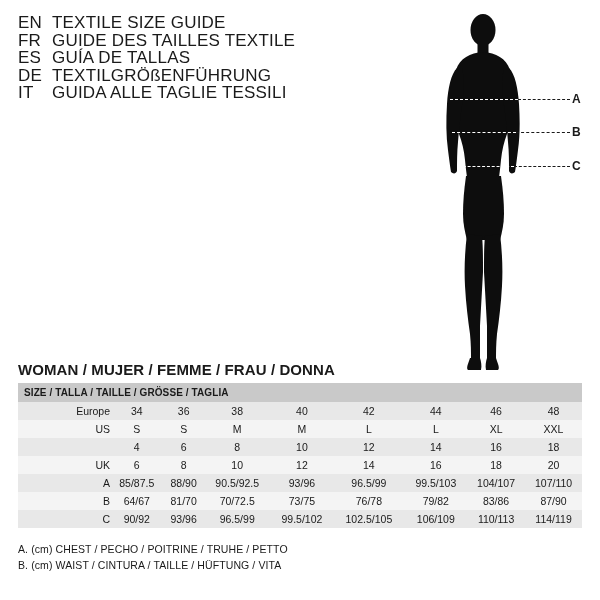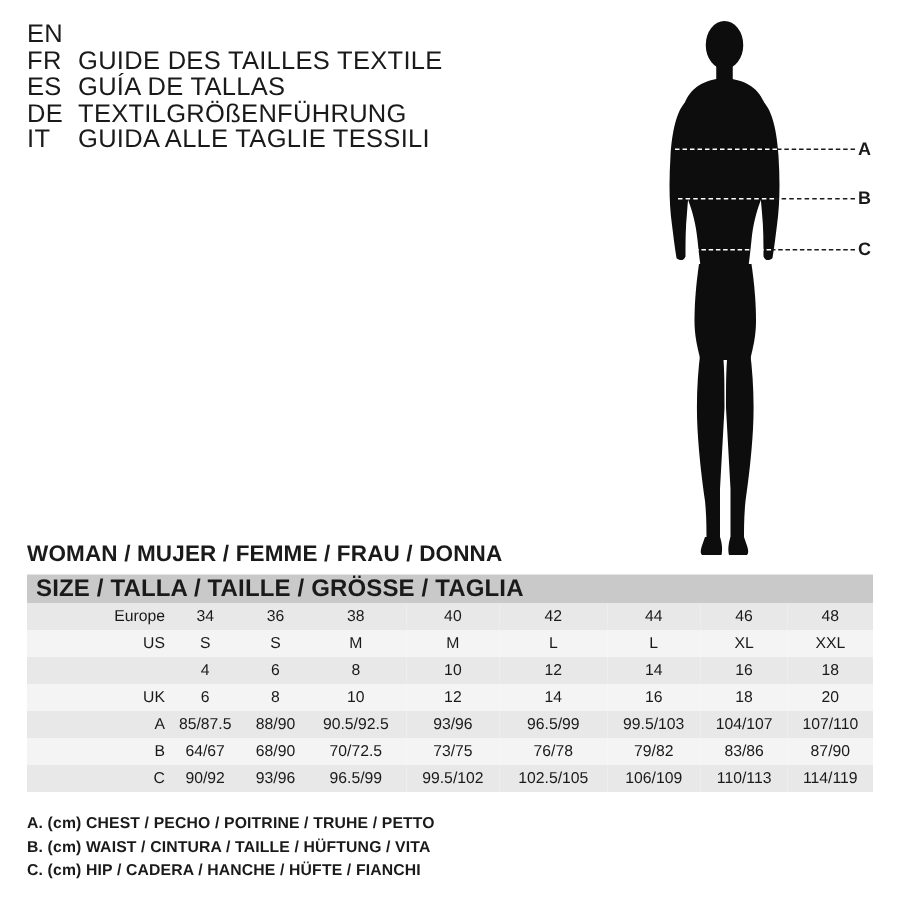--- a/index.html
+++ b/index.html
@@ -91,50 +91,51 @@
     height: 18px;
     text-align: center;
     font-weight: normal;
     line-height: 18px;
   }
   .size-table .head-row td {
     background: #c9c9c9;
     font-weight: bold;
     text-align: left;
     padding-left: 6px;
-    font-size: 16px;
+    font-size: 10px;
     letter-spacing: 0.1px;
     height: 19px;
   }
   .size-table tbody tr:nth-child(odd) td { background: #e8e8e8; }
   .size-table tbody tr:nth-child(even) td { background: #f4f4f4; }
   .size-table td.rowlabel {
     text-align: right;
     padding-left: 6px;
     width: 86px;
   }
 
   
   .footnotes {
     position: absolute;
     left: 18px;
     top: 542px;
     font-size: 10.5px;
     line-height: 15.5px;
-    font-weight: bold;
+    font-weight: normal;
     color: #1a1a1a;
     letter-spacing: 0.1px;
   }
 </style>
 </head>
 <body>
 
 <div class="lang-block">
   <div class="lang-row">
     <span class="lang-code">EN</span>
+    <span class="lang-text">TEXTILE SIZE GUIDE</span>
   </div>
   <div class="lang-row">
     <span class="lang-code">FR</span>
     <span class="lang-text">GUIDE DES TAILLES TEXTILE</span>
   </div>
   <div class="lang-row">
     <span class="lang-code">ES</span>
     <span class="lang-text">GUÍA DE TALLAS</span>
   </div>
   <div class="lang-row">
@@ -289,21 +290,21 @@
       <td>90.5/92.5</td>
       <td>93/96</td>
       <td>96.5/99</td>
       <td>99.5/103</td>
       <td>104/107</td>
       <td>107/110</td>
     </tr>
     <tr>
       <td class="rowlabel">B</td>
       <td>64/67</td>
-      <td>68/90</td>
+      <td>81/70</td>
       <td>70/72.5</td>
       <td>73/75</td>
       <td>76/78</td>
       <td>79/82</td>
       <td>83/86</td>
       <td>87/90</td>
     </tr>
     <tr>
       <td class="rowlabel">C</td>
       <td>90/92</td>
@@ -314,14 +315,13 @@
       <td>106/109</td>
       <td>110/113</td>
       <td>114/119</td>
     </tr>
   </tbody>
 </table>
 
 <div class="footnotes">
   <div>A. (cm) CHEST / PECHO / POITRINE / TRUHE / PETTO</div>
   <div>B. (cm) WAIST / CINTURA / TAILLE / HÜFTUNG / VITA</div>
-  <div>C. (cm) HIP / CADERA / HANCHE / HÜFTE / FIANCHI</div>
 </div>
 
 </body></html>

